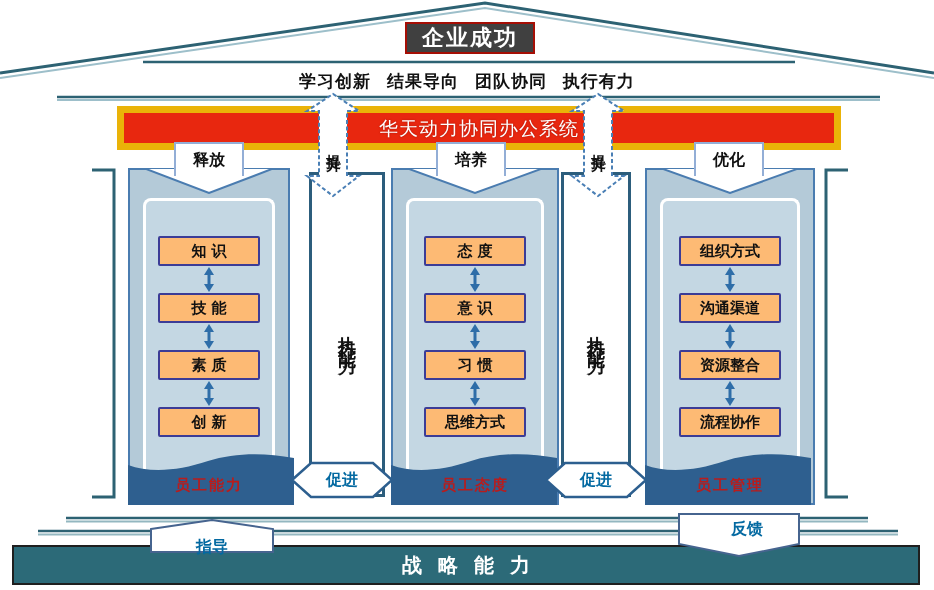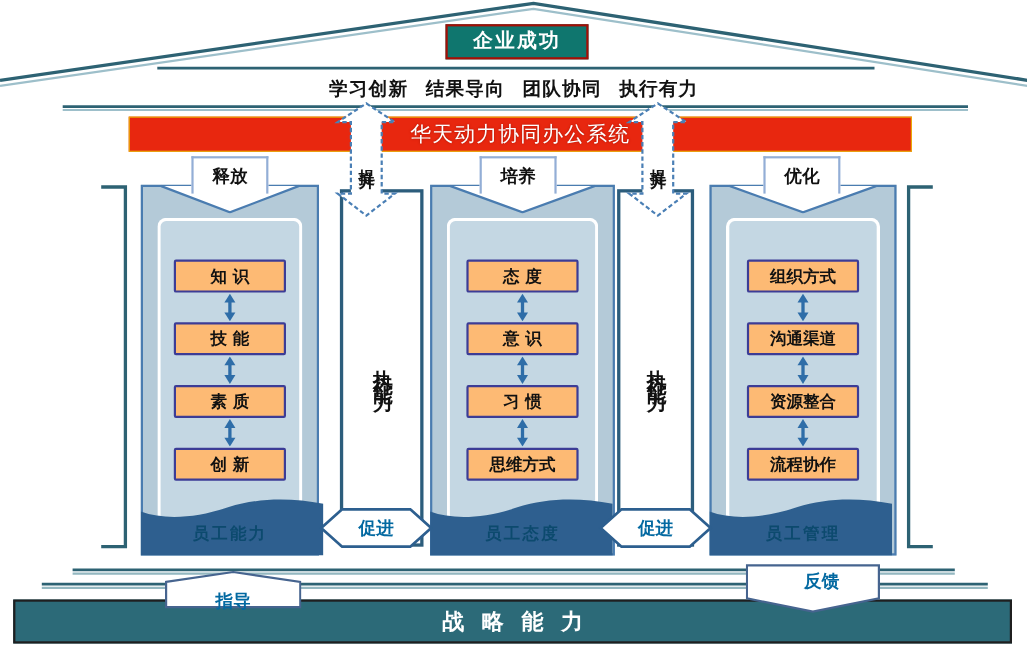--- a/index.html
+++ b/index.html
@@ -4,29 +4,29 @@
 <style>
   html,body{margin:0;padding:0;background:#fff;}
   .stage{
     position:relative;width:934px;height:590px;background:#fff;overflow:hidden;
     font-family:"DejaVu Sans","Liberation Sans",sans-serif;color:#111;
   }
   .abs{position:absolute;}
   svg{display:block;}
   
   .success-box{
-    left:405px;top:22px;width:126px;height:28px;background:#0f766e;border:2px solid #a50e05;
-    color:#fff;font-size:18px;font-weight:bold;letter-spacing:2px;text-align:center;line-height:28px;
+    left:405px;top:22px;width:126px;height:28px;background:#404040;border:2px solid #a50e05;
+    color:#fff;font-size:22px;font-weight:bold;letter-spacing:2px;text-align:center;line-height:28px;
   }
   .slogan{
     left:200px;top:70px;width:534px;height:22px;text-align:center;
     font-size:17px;font-weight:bold;color:#111;word-spacing:9px;letter-spacing:1px;line-height:22px;
   }
   .banner{
-    left:117px;top:106px;width:710px;height:30px;background:#e8270f;border:1px solid #eab308;
+    left:117px;top:106px;width:710px;height:30px;background:#e8270f;border:7px solid #eab308;
   }
   .banner-text{
     position:absolute;left:0;top:0;width:100%;height:100%;text-align:center;line-height:30px;
     color:#fff;font-size:19px;letter-spacing:1px;text-shadow:0 0 2px #9e1206;
   }
   
   .pillar{top:168px;height:337px;background:#b4cad8;border:2px solid #4a7cb0;box-sizing:border-box;}
   .inner-panel{
     position:absolute;left:13px;right:13px;top:28px;bottom:0;
     background:#c4d7e3;border:3px solid #ffffff;border-bottom:none;border-radius:8px 8px 0 0;
@@ -38,21 +38,21 @@
   }
   .item{
     position:absolute;left:50%;transform:translateX(-50%);width:102px;height:30px;
     background:#fdba74;border:2px solid #3c3c96;border-radius:2px;box-sizing:border-box;
     text-align:center;font-size:15px;font-weight:bold;line-height:26px;white-space:nowrap;
   }
   .item-arrow{position:absolute;left:50%;transform:translateX(-50%);width:14px;height:25px;}
   .wave{position:absolute;left:-2px;right:-2px;bottom:-2px;height:58px;}
   .base-label{
     position:absolute;left:0;width:100%;bottom:8px;text-align:center;
-    color:#0c4a6e;font-size:15px;font-weight:bold;letter-spacing:2px;z-index:3;
+    color:#b91c1c;font-size:15px;font-weight:bold;letter-spacing:2px;z-index:3;
   }
   
   .exec-col{
     top:172px;height:325px;background:#fff;border:3px solid #2c5d7c;box-sizing:border-box;
     display:flex;align-items:center;justify-content:center;z-index:4;
   }
   .vtext{
     writing-mode:vertical-rl;text-orientation:upright;
     font-size:18px;font-weight:bold;letter-spacing:7px;color:#111;
   }

